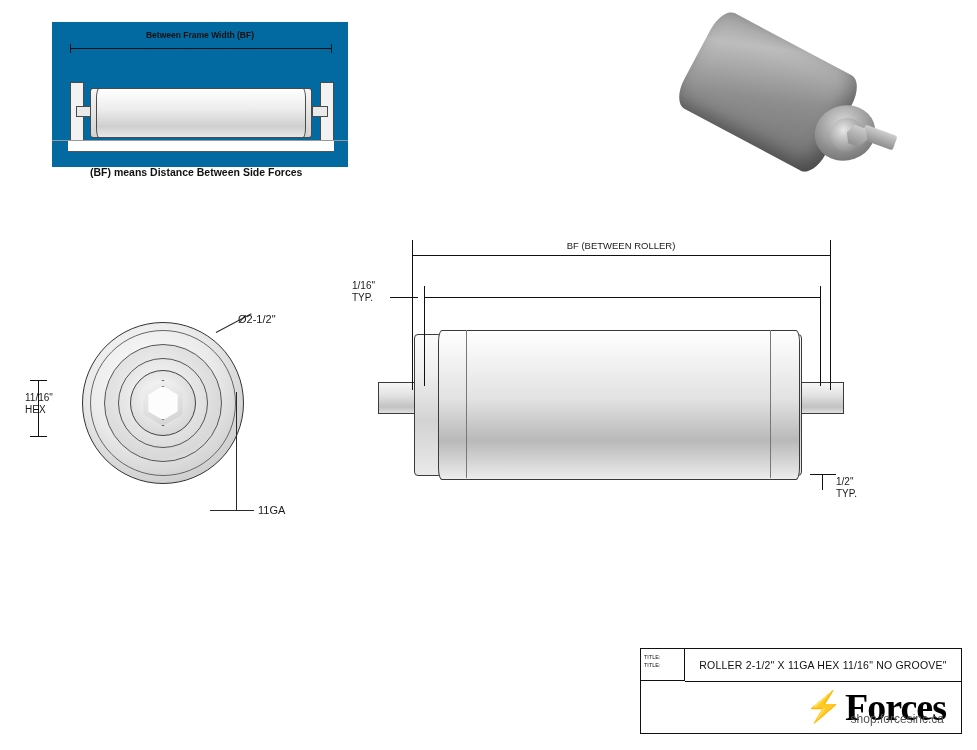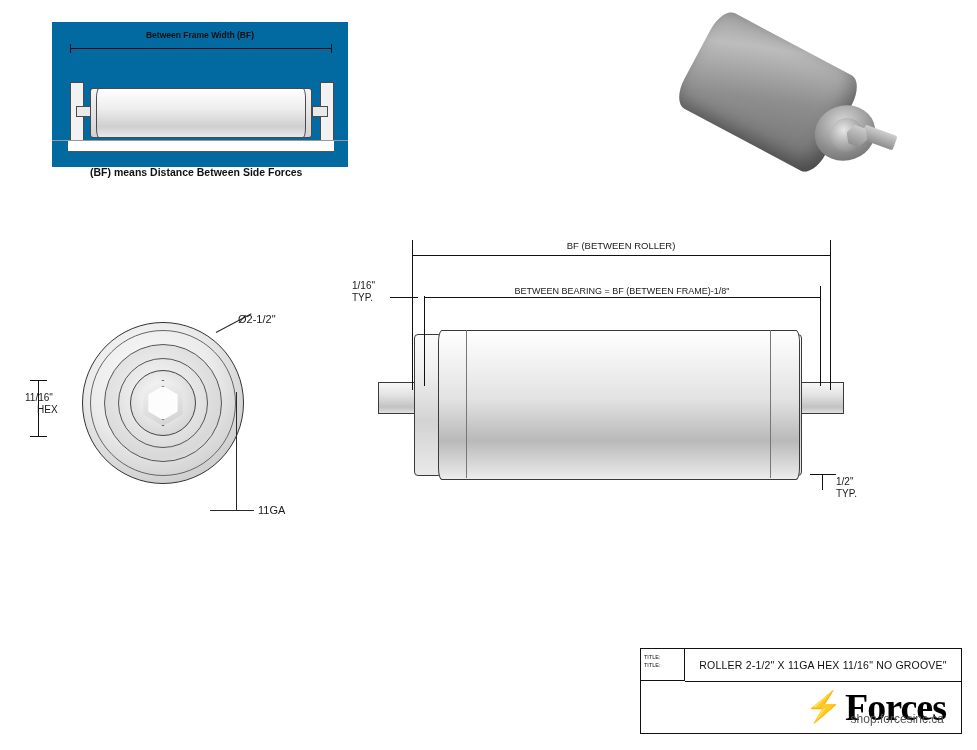--- a/index.html
+++ b/index.html
@@ -230,21 +230,21 @@
     <div class="hex-inner"></div>
   </div>
 
   <div class="dimline thin" style="left:216px; top:332px; width:40px; height:1px; transform:rotate(-28deg); transform-origin:left center;"></div>
   <div class="lbl" style="left:238px; top:313px; font-size:11px;">Ø2-1/2"</div>
 
   <div class="dimline" style="left:38px; top:380px; width:1px; height:56px;"></div>
   <div class="dimline" style="left:30px; top:380px; width:17px; height:1px;"></div>
   <div class="dimline" style="left:30px; top:436px; width:17px; height:1px;"></div>
   <div class="lbl" style="left:25px; top:392px; font-size:10px;">11/16"</div>
-  <div class="lbl" style="left:25px; top:404px; font-size:10px;margin-left:12px;">HEX</div>
+  <div class="lbl" style="left:25px; top:404px; font-size:10px;">HEX</div>
 
   <div class="dimline thin" style="left:236px; top:392px; width:1px; height:118px;"></div>
   <div class="dimline thin" style="left:210px; top:510px; width:44px; height:1px;"></div>
   <div class="lbl" style="left:258px; top:504px; font-size:11px;">11GA</div>
 
   <div id="sideview">
     <div class="shaft shaft-l"></div>
     <div class="shaft shaft-r"></div>
     <div class="cap cap-l"></div>
     <div class="cap cap-r"></div>
@@ -254,21 +254,20 @@
   </div>
 
   <div class="dimline" style="left:412px; top:255px; width:418px; height:1px;"></div>
   <div class="dimline" style="left:412px; top:240px; width:1px; height:150px;"></div>
   <div class="dimline" style="left:830px; top:240px; width:1px; height:150px;"></div>
   <div class="lbl" style="left:412px; top:240px; width:418px; text-align:center; font-size:9.5px;">BF (BETWEEN ROLLER)</div>
 
   <div class="dimline" style="left:424px; top:297px; width:396px; height:1px;"></div>
   <div class="dimline" style="left:424px; top:286px; width:1px; height:100px;"></div>
   <div class="dimline" style="left:820px; top:286px; width:1px; height:100px;"></div>
-  <div class="lbl" style="left:424px; top:286px; width:396px; text-align:center; font-size:9px; background:#fff;">BETWEEN BEARING = BF (BETWEEN FRAME)-1/8"</div>
 
   <div class="lbl" style="left:352px; top:280px; font-size:10px;">1/16"</div>
   <div class="lbl" style="left:352px; top:292px; font-size:10px;">TYP.</div>
   <div class="dimline" style="left:390px; top:297px; width:28px; height:1px;"></div>
 
   <div class="lbl" style="left:836px; top:476px; font-size:10px;">1/2"</div>
   <div class="lbl" style="left:836px; top:488px; font-size:10px;">TYP.</div>
   <div class="dimline" style="left:822px; top:474px; width:1px; height:16px;"></div>
   <div class="dimline" style="left:810px; top:474px; width:26px; height:1px;"></div>
 

